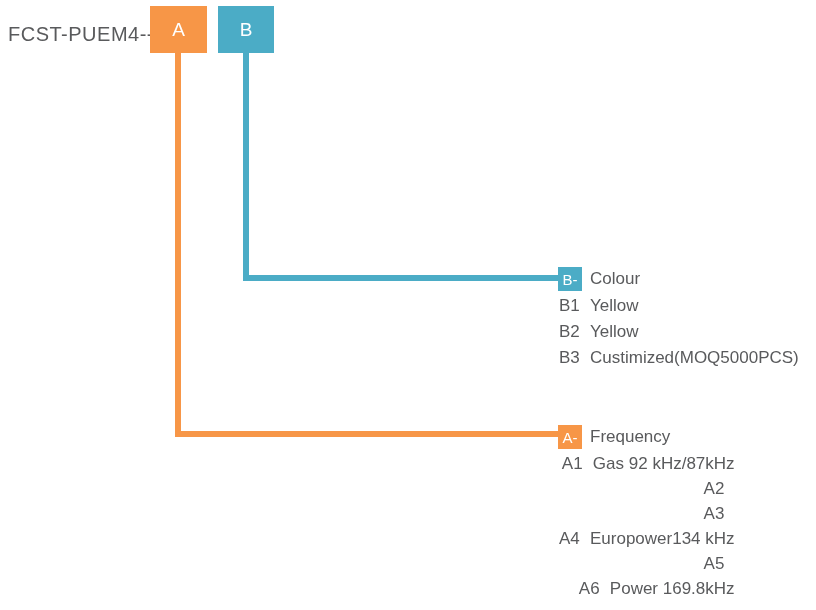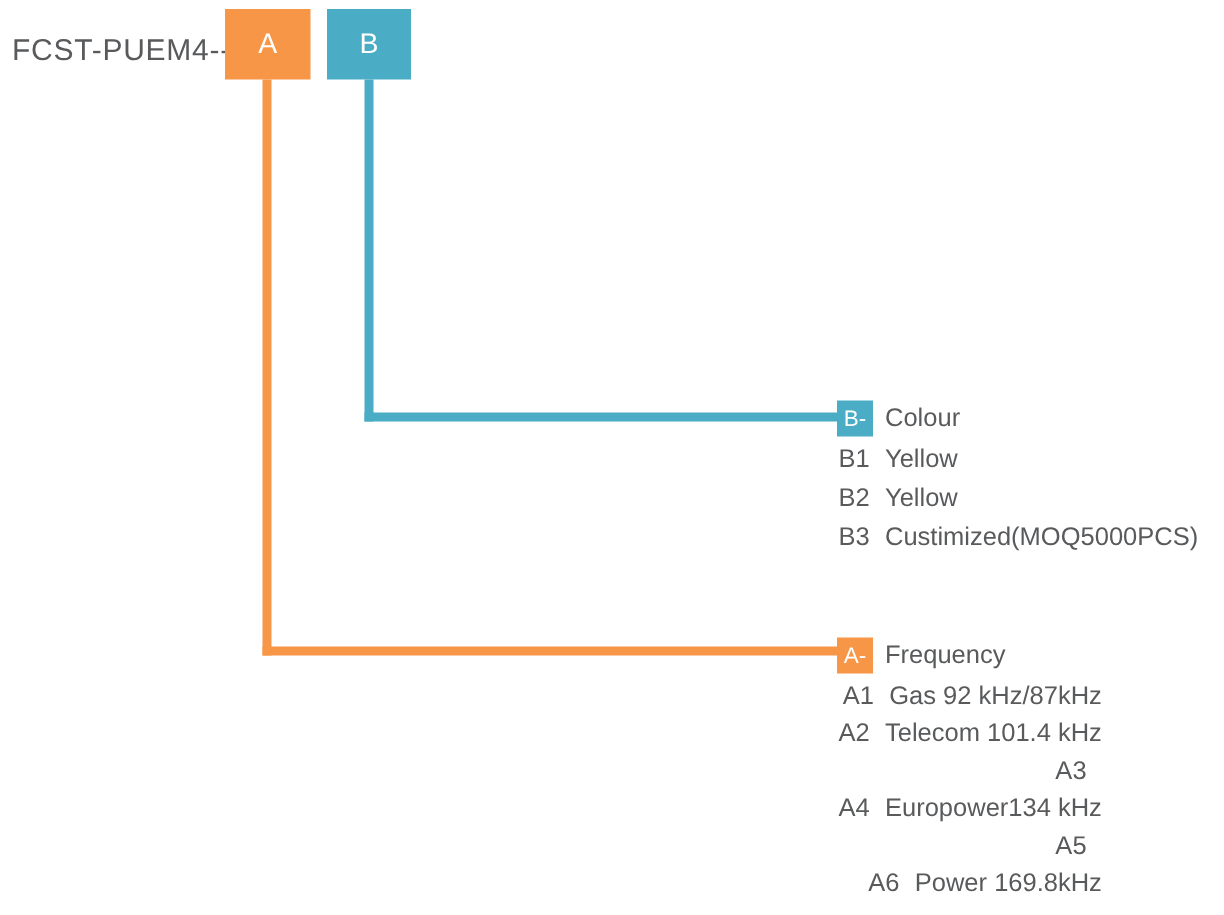--- a/index.html
+++ b/index.html
@@ -131,21 +131,20 @@
     <div class="hdr-row">
       <span class="chip orange">A-</span>
       <span>Frequency</span>
     </div>
     <div class="item-row">
       <span class="item-code">A1</span>
       <span>Gas 92 kHz/87kHz</span>
     </div>
     <div class="item-row">
       <span class="item-code">A2</span>
-      <span>Telecom 101.4 kHz</span>
     </div>
     <div class="item-row">
       <span class="item-code">A3</span>
     </div>
     <div class="item-row">
       <span class="item-code">A4</span>
       <span>Europower134 kHz</span>
     </div>
     <div class="item-row">
       <span class="item-code">A5</span>

